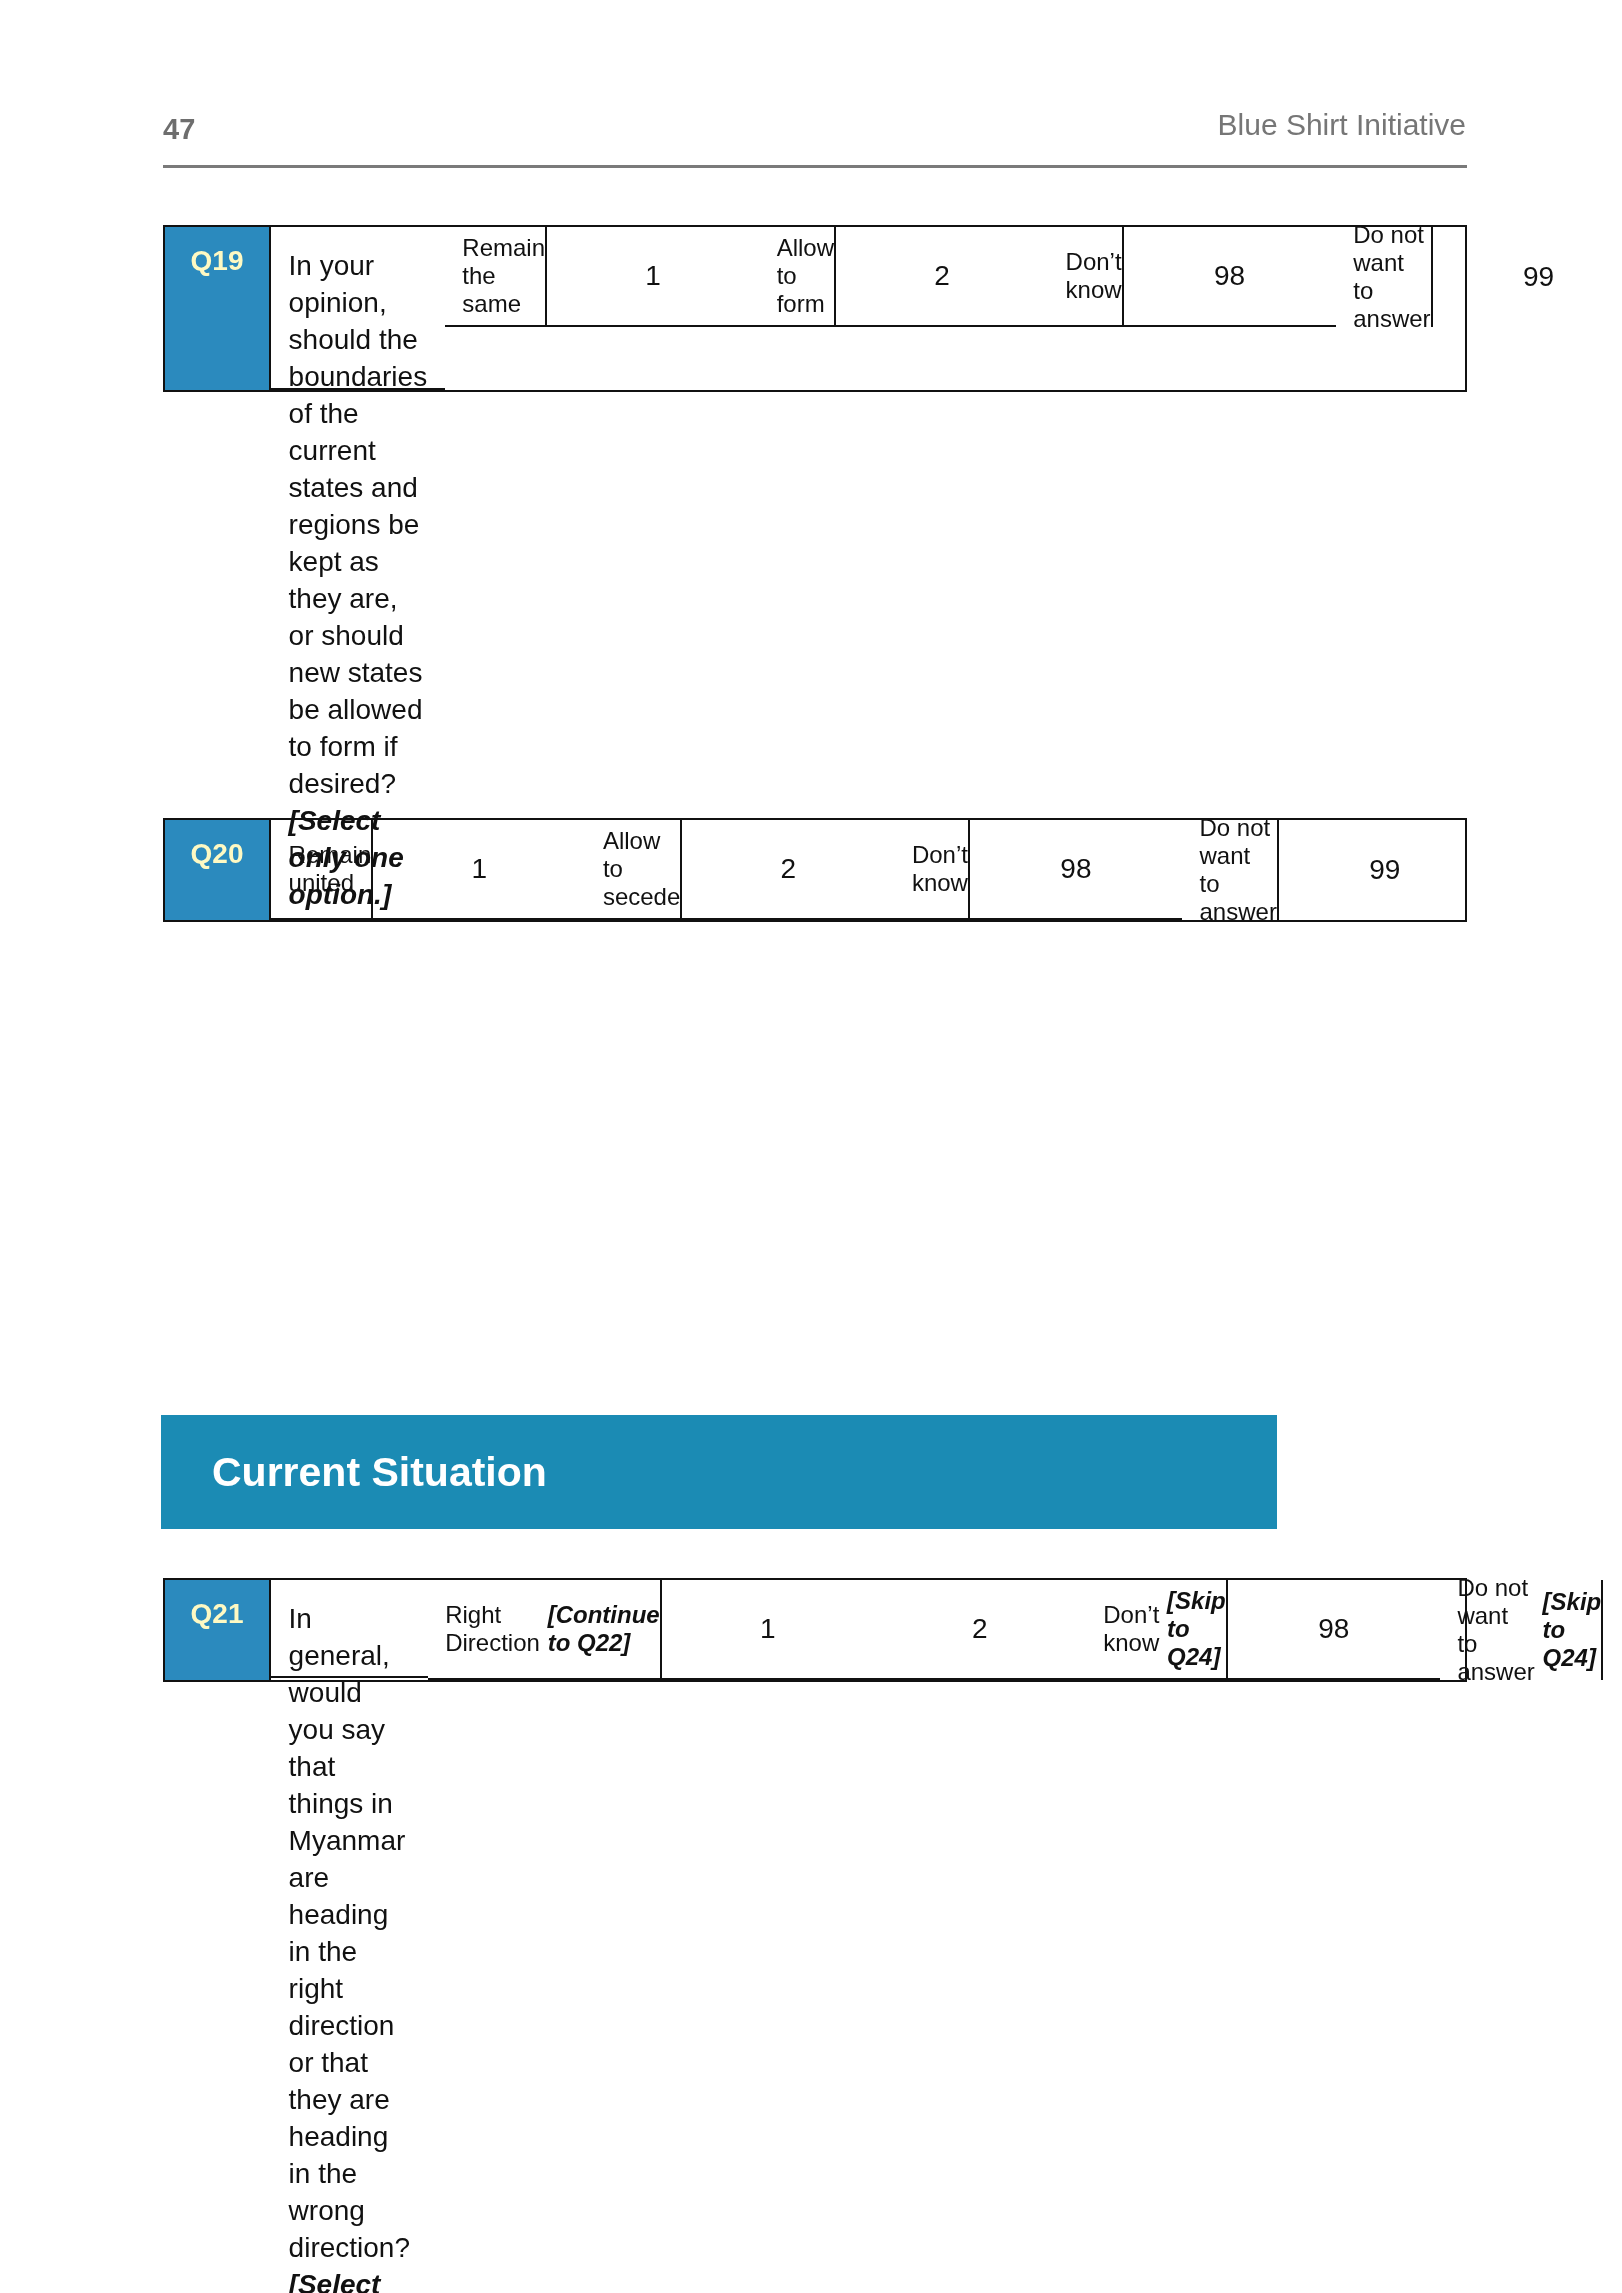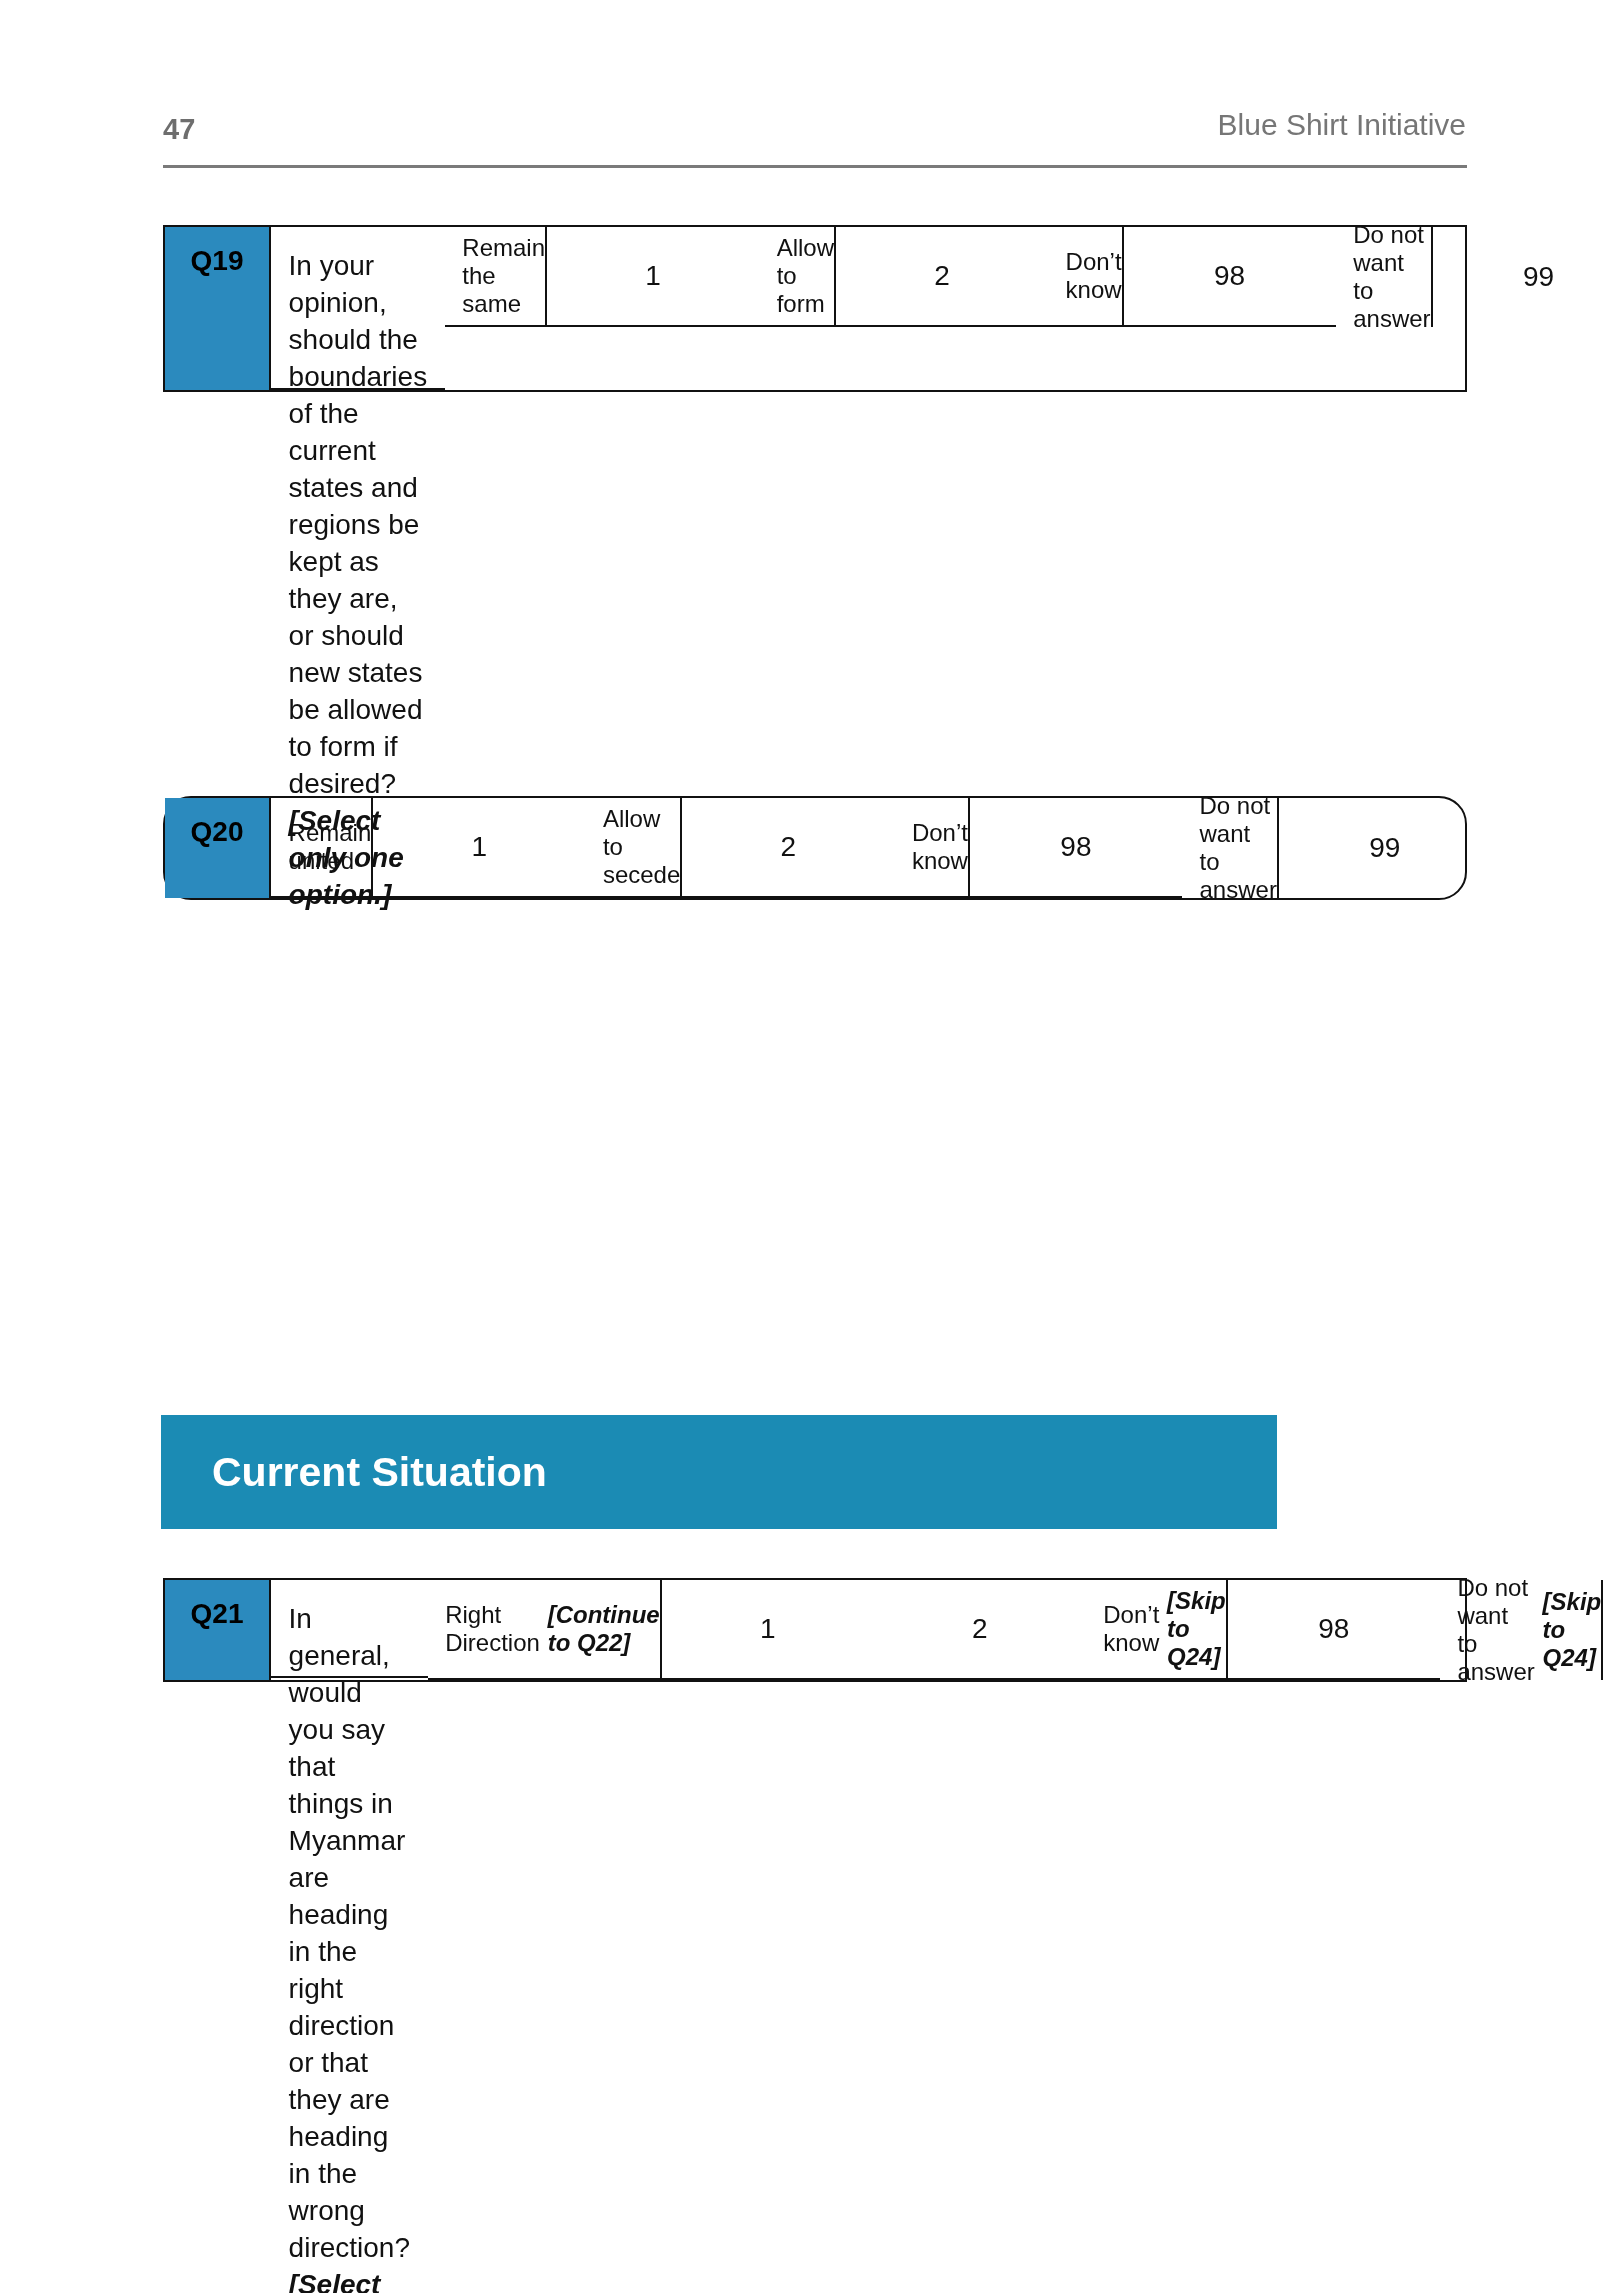--- a/index.html
+++ b/index.html
@@ -19,21 +19,21 @@
     position: absolute; left: 163px; top: 165px; width: 1304px; height: 2.9px;
     background: #7a7a7a;
   }
   .qblock {
     position: absolute; left: 163px; width: 1304px;
     border: 2.9px solid #111; box-sizing: border-box; display: flex;
   }
   .qnum {
     width: 106px; flex: 0 0 106px; background: #2b8abe;
     border-right: 2.9px solid #111; box-sizing: border-box;
-    color: #000000; font-weight: bold; font-size: 28px;
+    color: #fef9c3; font-weight: bold; font-size: 28px;
     text-align: center; padding-top: 17.6px;
   }
   .qbody { flex: 1; display: flex; flex-direction: row; }
   .qtext {
     padding: 19.6px 17.6px 0 17.6px; font-size: 28px; line-height: 37px;
     border-bottom: 2.9px solid #111; box-sizing: border-box;
   }
   .qtext .instr { font-weight: bold; font-style: italic; }
   .opt {
     display: flex; border-bottom: 2.9px solid #111; box-sizing: border-box;
@@ -89,21 +89,21 @@
     </div>
     <div class="opt">
       <div class="opt-label">
           <span>Do not want to answer</span>
         </div>
       <div class="opt-code">99</div>
     </div>
   </div>
 </div>
 
-<div class="qblock" style="top:796px;border-radius:28px;">
+<div class="qblock" style="top:818px;">
   <div class="qnum">Q20</div>
   <div class="qbody">
     <div class="opt">
       <div class="opt-label">
           <span>Remain united</span>
         </div>
       <div class="opt-code">1</div>
     </div>
     <div class="opt">
       <div class="opt-label">

